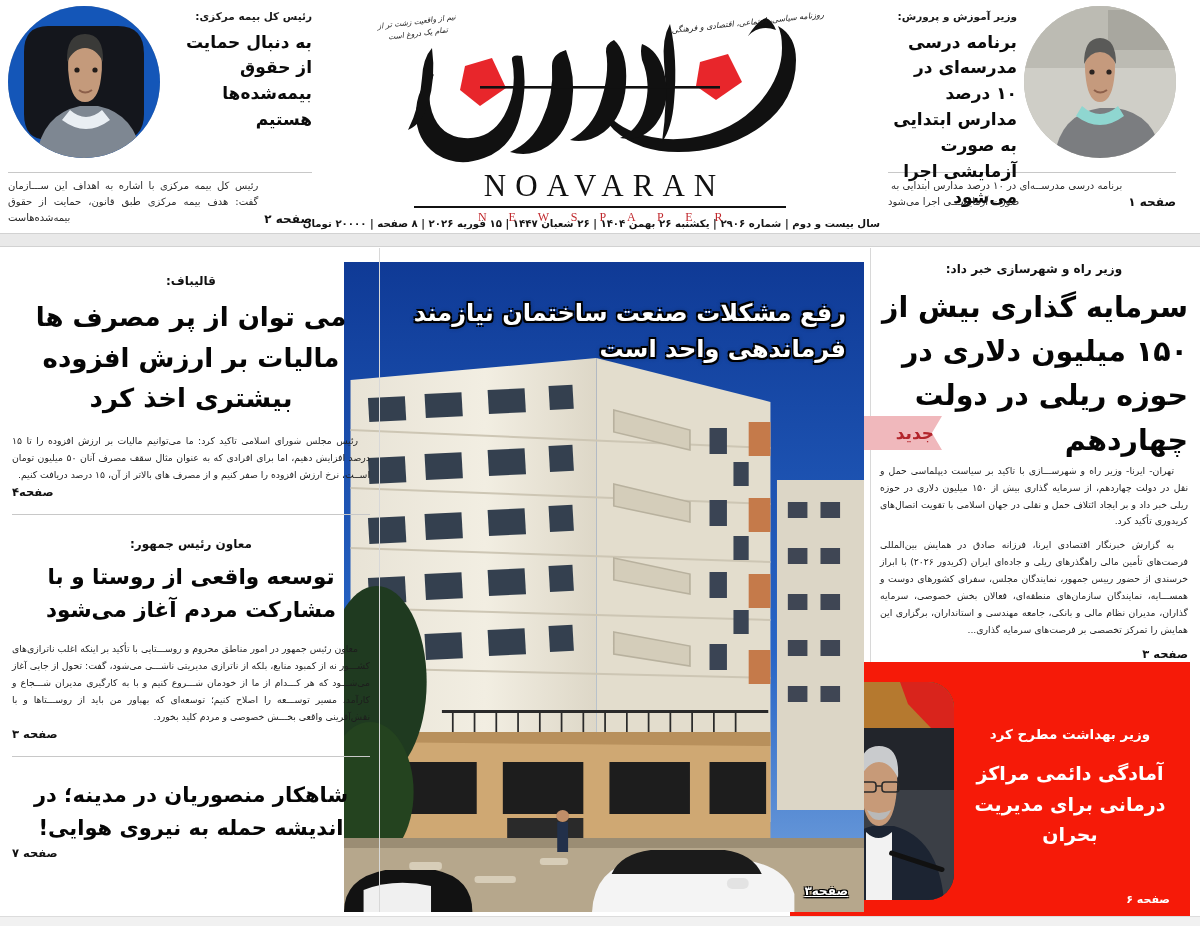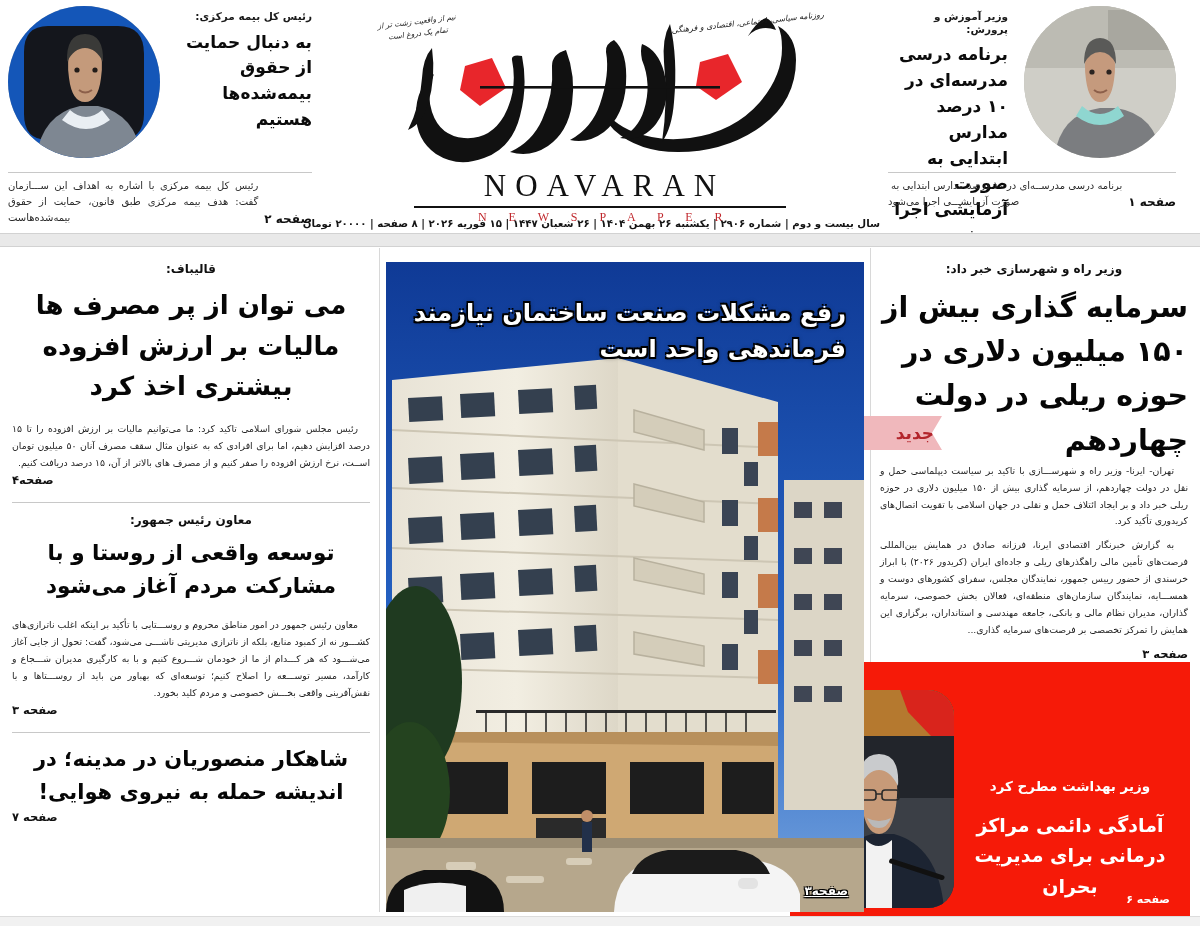--- a/index.html
+++ b/index.html
@@ -31,21 +31,21 @@
   .top-right-box {
     width: 320px; height: 233px;
     position: relative;
     padding: 6px 8px 0 8px;
   }
   .masthead-box {
     flex: 1; position: relative;
   }
 
   .teaser-top {
-    display: flex; flex-direction: row; gap: 16px;
+    display: flex; flex-direction: row; gap: 7px;
     height: 160px;
   }
   .teaser-photo {
     width: 152px; height: 152px;
     border-radius: 50%;
     overflow: hidden;
     flex: none;
     position: relative;
     background: #b9b9b2;
   }
@@ -186,21 +186,21 @@
     font-size: 11.5px; font-weight: bold; color: #111;
     margin-top: 8px; text-align: right;
   }
 
   
   .promo {
     position: absolute; bottom: 6px; right: 10px;
     width: 400px; height: 258px;
     background: #f61a08;
     display: flex; flex-direction: row-reverse;
-    align-items: flex-end;
+    align-items: center;
     padding: 12px 14px;
     gap: 10px;
   }
   .promo-photo {
     width: 150px; height: 218px;
     border-radius: 26px;
     overflow: hidden; flex: none;
     background: #2a2f3a;
   }
   .promo-photo svg { width: 100%; height: 100%; display: block; }
@@ -217,21 +217,21 @@
     font-size: 11px; color: #fff; font-weight: bold;
   }
 
   
   .col-center {
     width: 490px; padding: 14px 6px 0 6px;
     position: relative;
   }
   .photo-main {
     position: relative;
-    width: 478px; height: 650px;
+    width: 520px; height: 650px;
     overflow: hidden;
     background: #a21caf;
   }
   .photo-main svg { display: block; width: 100%; height: 100%; }
   .photo-head {
     position: absolute; top: 34px; right: 18px; left: 18px;
     text-align: right;
     font-size: 24px; font-weight: bold; color: #ffffff;
     line-height: 1.48;
     text-shadow:
@@ -246,21 +246,21 @@
                  -1.2px 1.2px 0 #000, 1.2px 1.2px 0 #000;
     text-decoration: underline;
   }
 
   
   .col-left {
     width: 380px; padding: 14px 10px 0 12px;
     position: relative;
     display: flex; flex-direction: column;
   }
-  .story { padding-bottom: 6px; }
+  .story { padding-bottom: 6px; margin-top: 12px; }
   .story-kicker {
     font-size: 12px; color: #111; font-weight: 600;
     text-align: center; margin-bottom: 9px;
   }
   .story-head-1 {
     font-size: 26px; font-weight: bold; color: #060606;
     line-height: 1.56; text-align: center; letter-spacing: -0.3px;
   }
   .story-head-2 {
     font-size: 21.5px; font-weight: bold; color: #060606;

